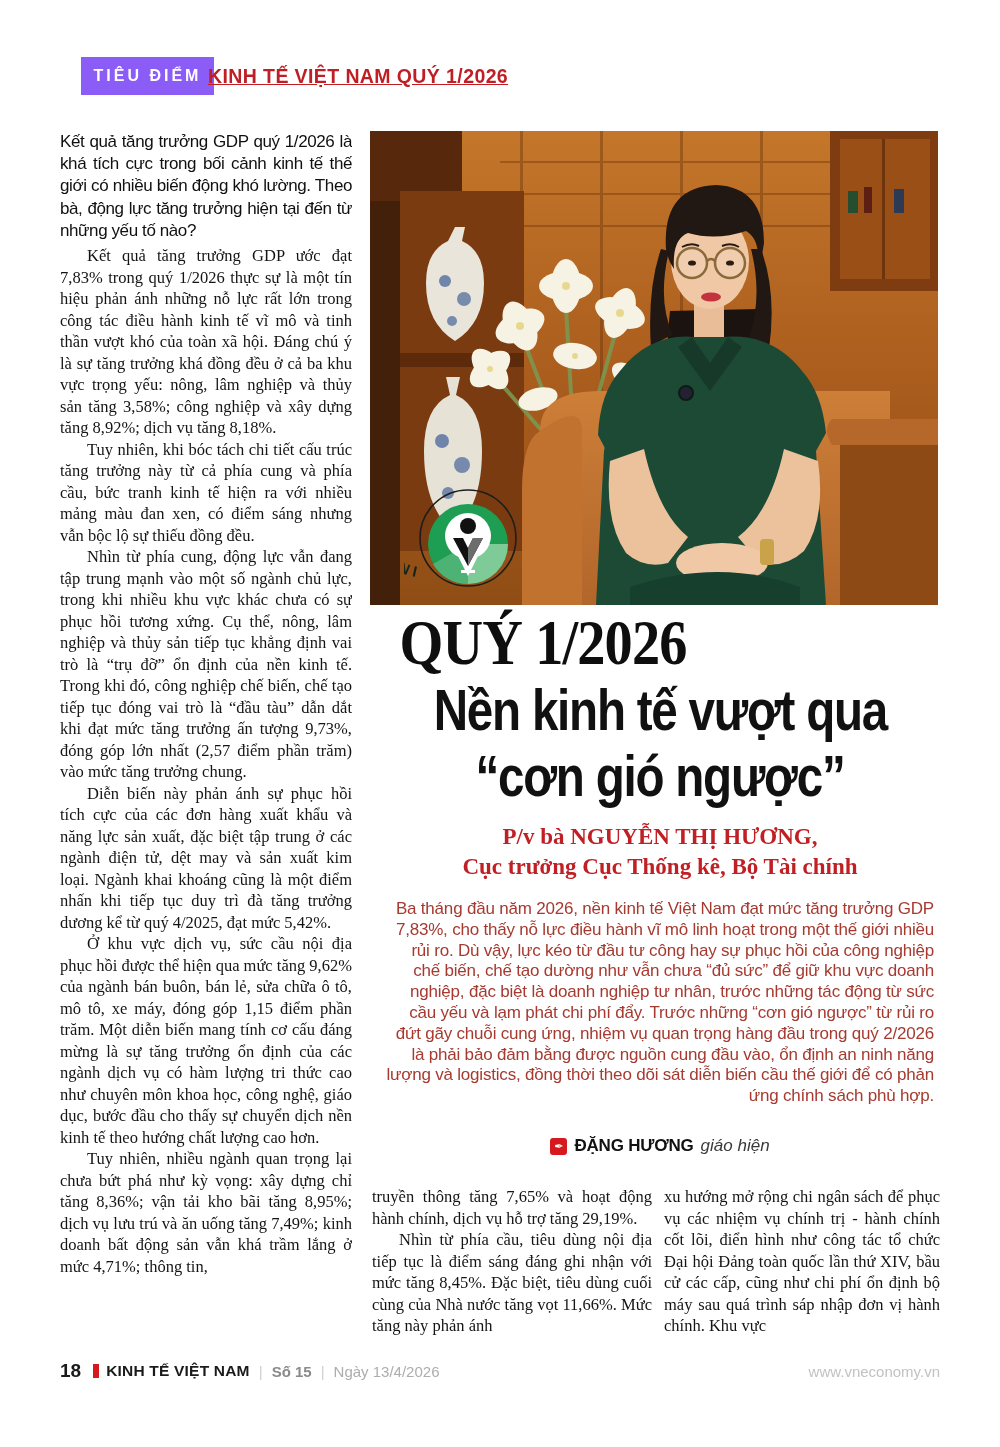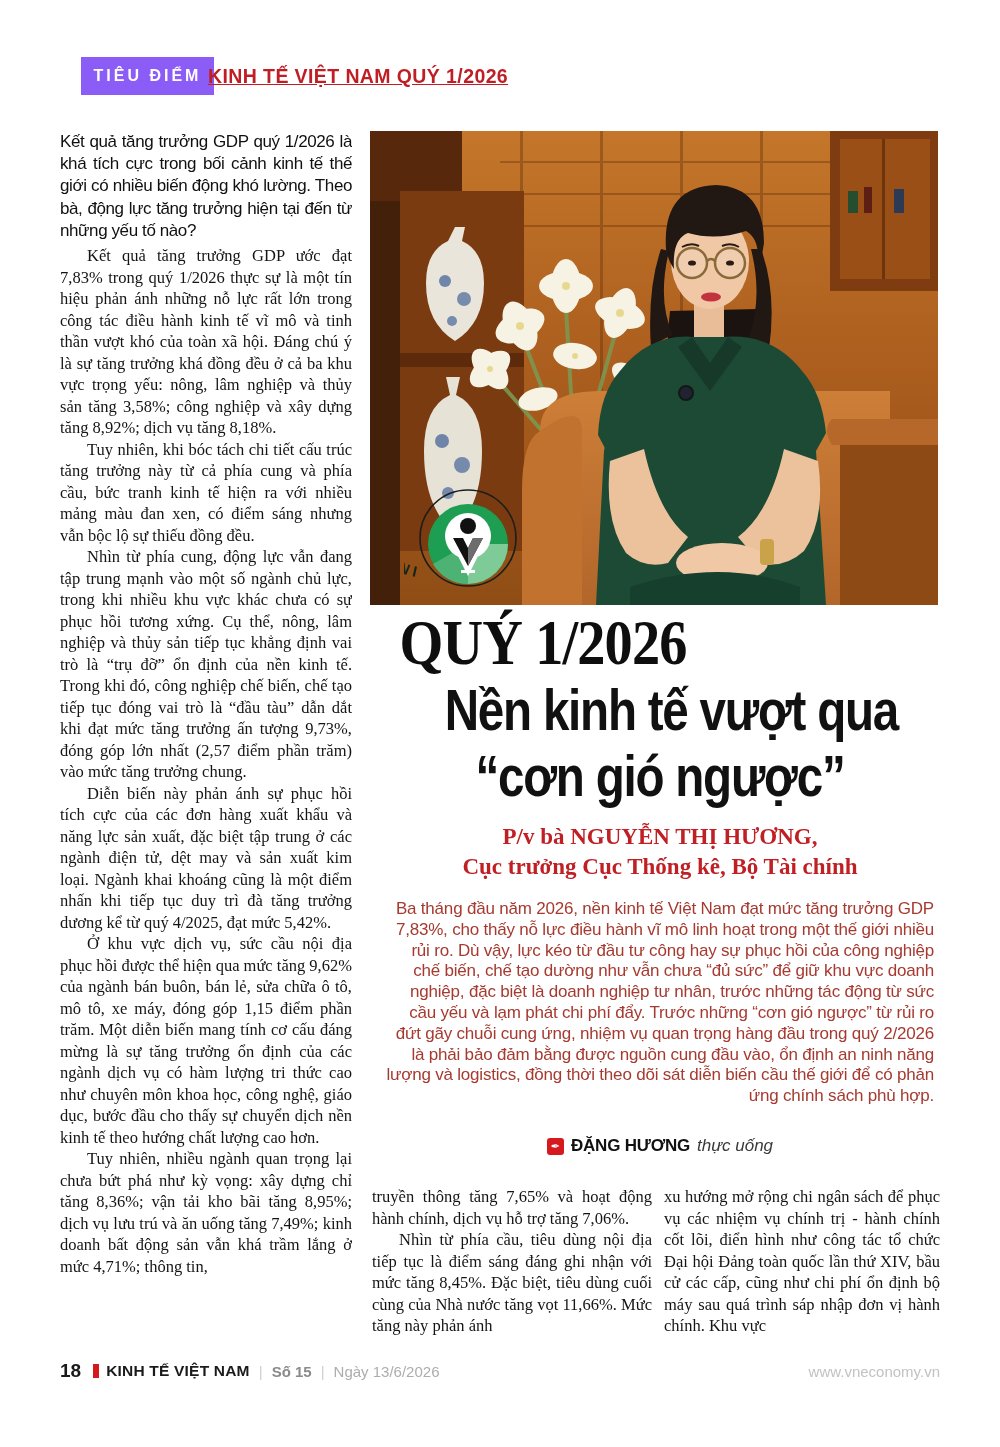--- a/index.html
+++ b/index.html
@@ -30,21 +30,21 @@
 
   
   .kicker{left:380px;top:610px;width:560px;text-align:left;}
   .kicker span{display:inline-block;font-family:"Liberation Serif","DejaVu Serif",serif;
         font-weight:bold;font-size:64px;line-height:66px;transform:scaleX(.88);transform-origin:center;
         color:#0e0e0e;letter-spacing:-1px;}
   .hl{left:372px;width:576px;text-align:center;}
   .hl span{display:inline-block;font-family:"Liberation Sans","DejaVu Sans",sans-serif;
         font-weight:bold;font-size:58px;line-height:64px;transform:scaleX(.82);transform-origin:center;
         color:#111;letter-spacing:-1.5px;}
-  .hl1{top:678px;text-align:right;} .hl2{top:744px;}
+  .hl1{top:678px;} .hl2{top:744px;}
   .subtitle{left:380px;top:822px;width:560px;text-align:center;
         font-family:"Liberation Serif","DejaVu Serif",serif;font-weight:bold;
         font-size:23px;line-height:30px;color:#c01f24;}
 
   
   .lead{left:386px;top:899px;width:548px;height:232px;overflow:hidden;text-align:right;
         font-family:"Liberation Sans","DejaVu Sans",sans-serif;font-size:17px;line-height:20.8px;
         letter-spacing:-.2px;color:#a63a30;}
 
   
@@ -251,35 +251,35 @@
   <div class="abs subtitle">
     <div>P/v bà NGUYỄN THỊ HƯƠNG,</div>
     <div>Cục trưởng Cục Thống kê, Bộ Tài chính</div>
   </div>
 
   <div class="abs lead">Ba tháng đầu năm 2026, nền kinh tế Việt Nam đạt mức tăng trưởng GDP 7,83%, cho thấy nỗ lực điều hành vĩ mô linh hoạt trong một thế giới nhiều rủi ro. Dù vậy, lực kéo từ đầu tư công hay sự phục hồi của công nghiệp chế biến, chế tạo dường như vẫn chưa “đủ sức” để giữ khu vực doanh nghiệp, đặc biệt là doanh nghiệp tư nhân, trước những tác động từ sức cầu yếu và lạm phát chi phí đẩy. Trước những “cơn gió ngược” từ rủi ro đứt gãy chuỗi cung ứng, nhiệm vụ quan trọng hàng đầu trong quý 2/2026 là phải bảo đảm bằng được nguồn cung đầu vào, ổn định an ninh năng lượng và logistics, đồng thời theo dõi sát diễn biến cầu thế giới để có phản ứng chính sách phù hợp.</div>
 
   <div class="abs byline">
     <span class="pen">✒</span>
     <span class="name">ĐẶNG HƯƠNG</span>
-    <span class="role">thực uống</span>
+    <span class="role">giáo hiện</span>
   </div>
 
   <div class="abs col2">
-    <p class="bodyp noindent">truyền thông tăng 7,65% và hoạt động hành chính, dịch vụ hỗ trợ tăng 7,06%.</p>
+    <p class="bodyp noindent">truyền thông tăng 7,65% và hoạt động hành chính, dịch vụ hỗ trợ tăng 29,19%.</p>
     <p class="bodyp">Nhìn từ phía cầu, tiêu dùng nội địa tiếp tục là điểm sáng đáng ghi nhận với mức tăng 8,45%. Đặc biệt, tiêu dùng cuối cùng của Nhà nước tăng vọt 11,66%. Mức tăng này phản ánh</p>
   </div>
   <div class="abs col3">
     <p class="bodyp noindent">xu hướng mở rộng chi ngân sách để phục vụ các nhiệm vụ chính trị - hành chính cốt lõi, điển hình như công tác tổ chức Đại hội Đảng toàn quốc lần thứ XIV, bầu cử các cấp, cũng như chi phí ổn định bộ máy sau quá trình sáp nhập đơn vị hành chính. Khu vực</p>
   </div>
 
   <div class="abs footer">
     <span class="pagenum">18</span>
     <span class="tick"></span>
     <span class="mag">KINH TẾ VIỆT NAM</span>
     <span class="sep">|</span>
     <span class="issue">Số 15</span>
     <span class="sep">|</span>
-    <span class="date">Ngày 13/6/2026</span>
+    <span class="date">Ngày 13/4/2026</span>
     <span class="site">www.vneconomy.vn</span>
   </div>
 
 </div>
 
 </body></html>

